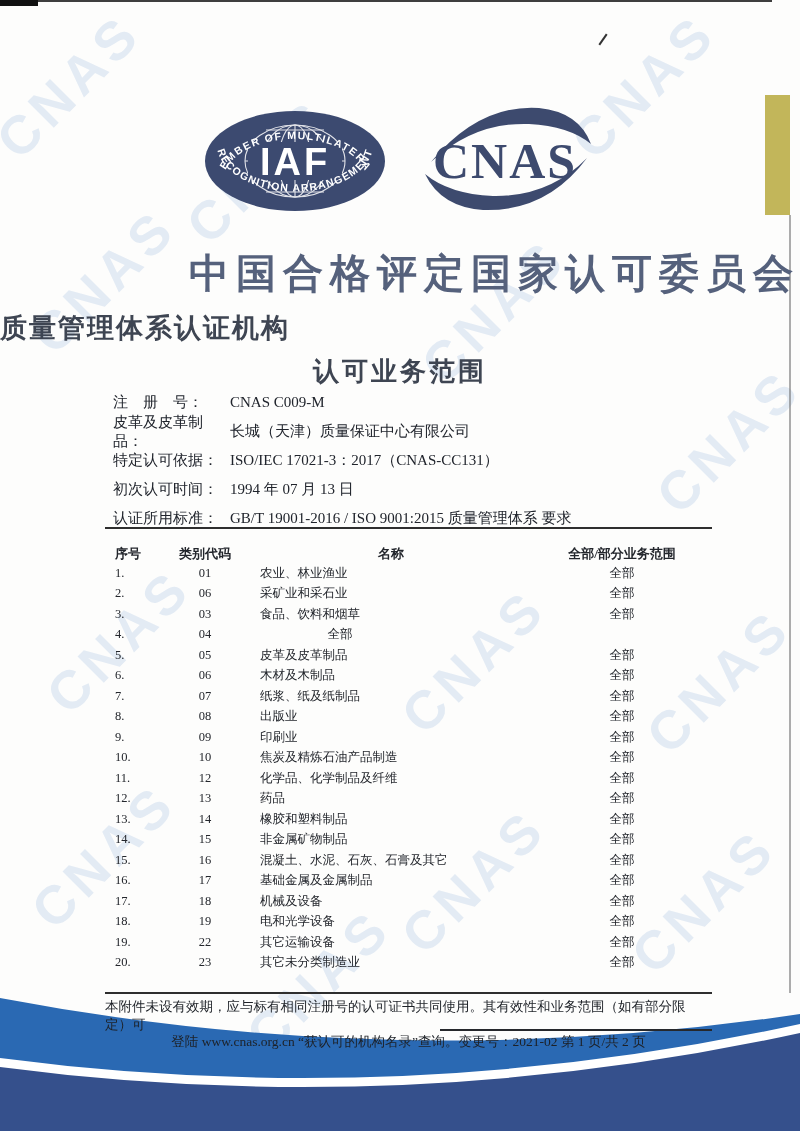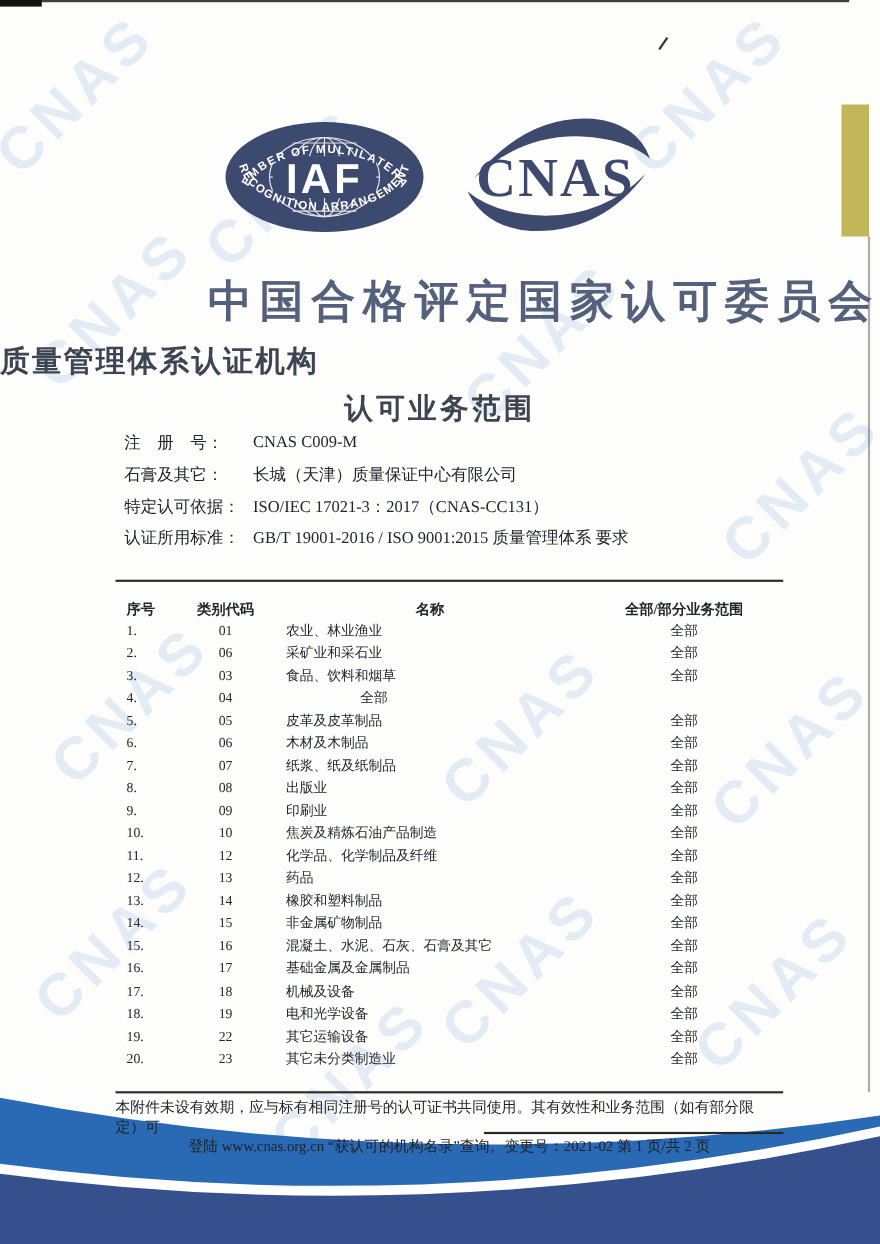--- a/index.html
+++ b/index.html
@@ -123,26 +123,30 @@
   <div class="main-title">中国合格评定国家认可委员会</div>
   <div class="sub-title1">质量管理体系认证机构</div>
   <div class="sub-title2">认可业务范围</div>
 
   <div class="info-block">
       <div class="info-row">
        <span class="info-label">注　册　号：</span>
        <span class="info-value">CNAS C009-M</span>
      </div>
       <div class="info-row">
-       <span class="info-label">石膏及其它：</span>
+       <span class="info-label">皮革及皮革制品：</span>
        <span class="info-value">长城（天津）质量保证中心有限公司</span>
      </div>
       <div class="info-row">
        <span class="info-label">特定认可依据：</span>
        <span class="info-value">ISO/IEC 17021-3：2017（CNAS-CC131）</span>
+     </div>
+      <div class="info-row">
+       <span class="info-label">初次认可时间：</span>
+       <span class="info-value">1994 年 07 月 13 日</span>
      </div>
       <div class="info-row">
        <span class="info-label">认证所用标准：</span>
        <span class="info-value">GB/T 19001-2016 / ISO 9001:2015 质量管理体系  要求</span>
      </div>
     </div>
 
   <div class="scope-table">
     <div class="thead">
       <span class="c1">序号</span>

